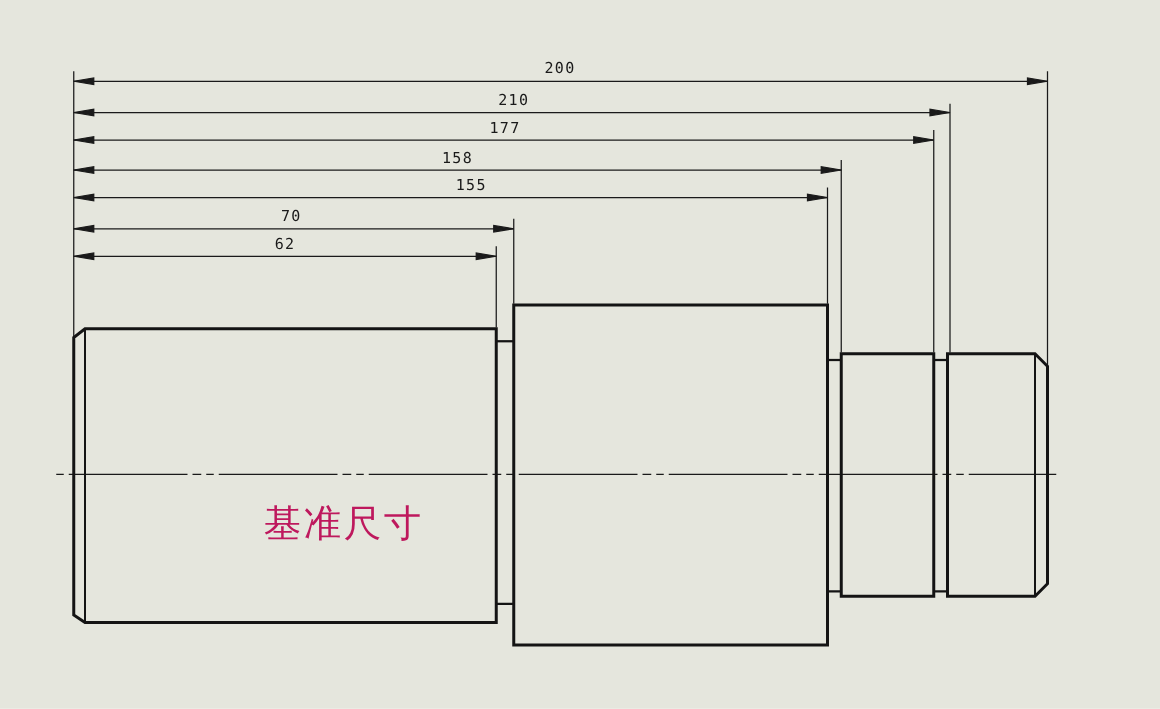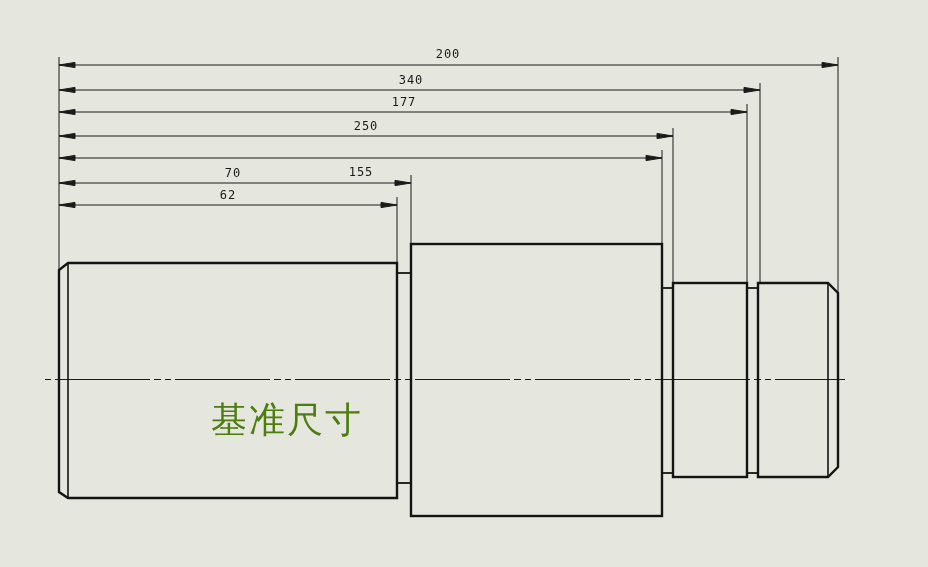--- a/index.html
+++ b/index.html
@@ -22,24 +22,24 @@
     line-height:13px;
     letter-spacing:1px;
     color:#1a1a1a;
     white-space:nowrap;
     user-select:none;
   }
   .annotation{
     position:absolute;
     left:211px;top:403px;
     font-family:"DejaVu Serif","Liberation Serif",serif;
-    font-size:36px;
+    font-size:30px;
     line-height:34px;
     letter-spacing:2px;
-    color:#4d7c0f;
+    color:#be185d;
     white-space:nowrap;
     user-select:none;
   }
 </style>
 </head>
 <body>
 
 <div class="viewport">
 
   <svg width="928" height="567" viewBox="0 0 928 567">
@@ -114,22 +114,22 @@
       </g>
       <g>
         <line x1="59" y1="205" x2="397" y2="205"></line>
         <polygon points="59,205 75,202.4 75,207.6"></polygon>
         <polygon points="397,205 381,202.4 381,207.6"></polygon>
       </g>
     </g>
   </svg>
 
   <span class="dim-label" style="left:448px;top:48px;">200</span>
-  <span class="dim-label" style="left:411px;top:74px;">340</span>
+  <span class="dim-label" style="left:411px;top:74px;">210</span>
   <span class="dim-label" style="left:404px;top:96px;">177</span>
-  <span class="dim-label" style="left:366px;top:120px;">250</span>
-  <span class="dim-label" style="left:361px;top:142px;margin-top:24px;">155</span>
+  <span class="dim-label" style="left:366px;top:120px;">158</span>
+  <span class="dim-label" style="left:377px;top:142px;">155</span>
   <span class="dim-label" style="left:233px;top:167px;">70</span>
   <span class="dim-label" style="left:228px;top:189px;">62</span>
 
   <span class="annotation">基准尺寸</span>
 
 </div>
 
 </body></html>

